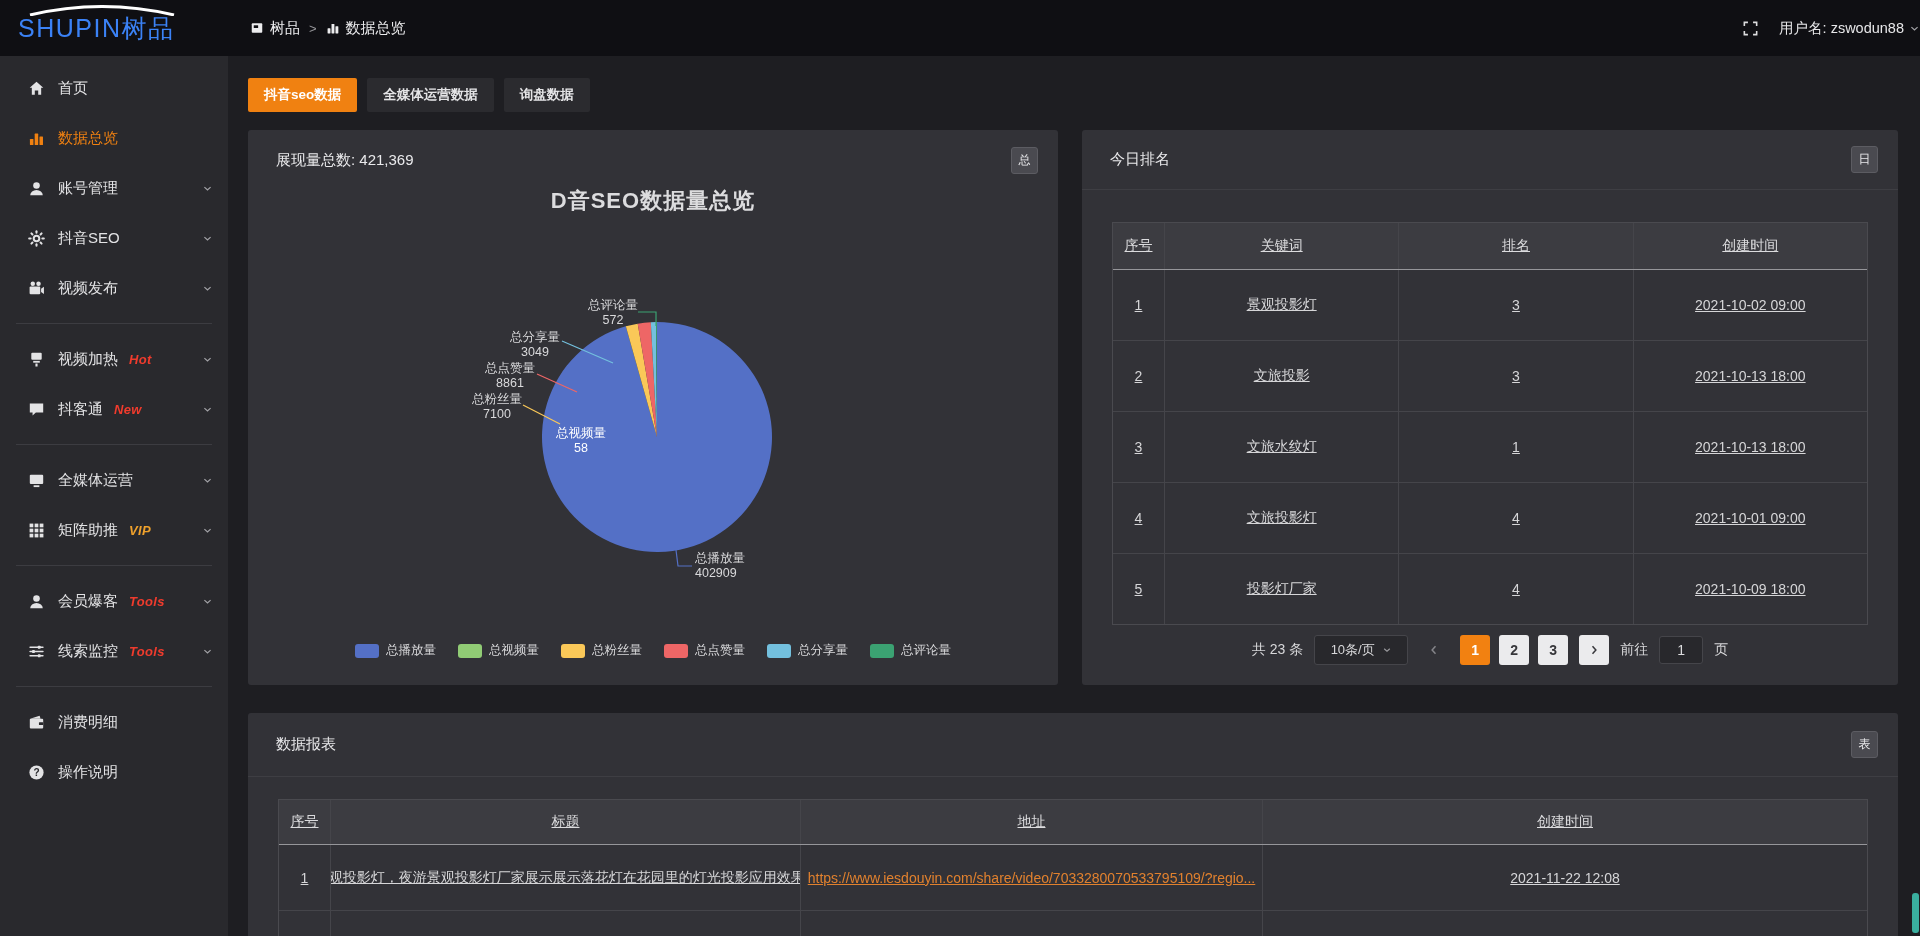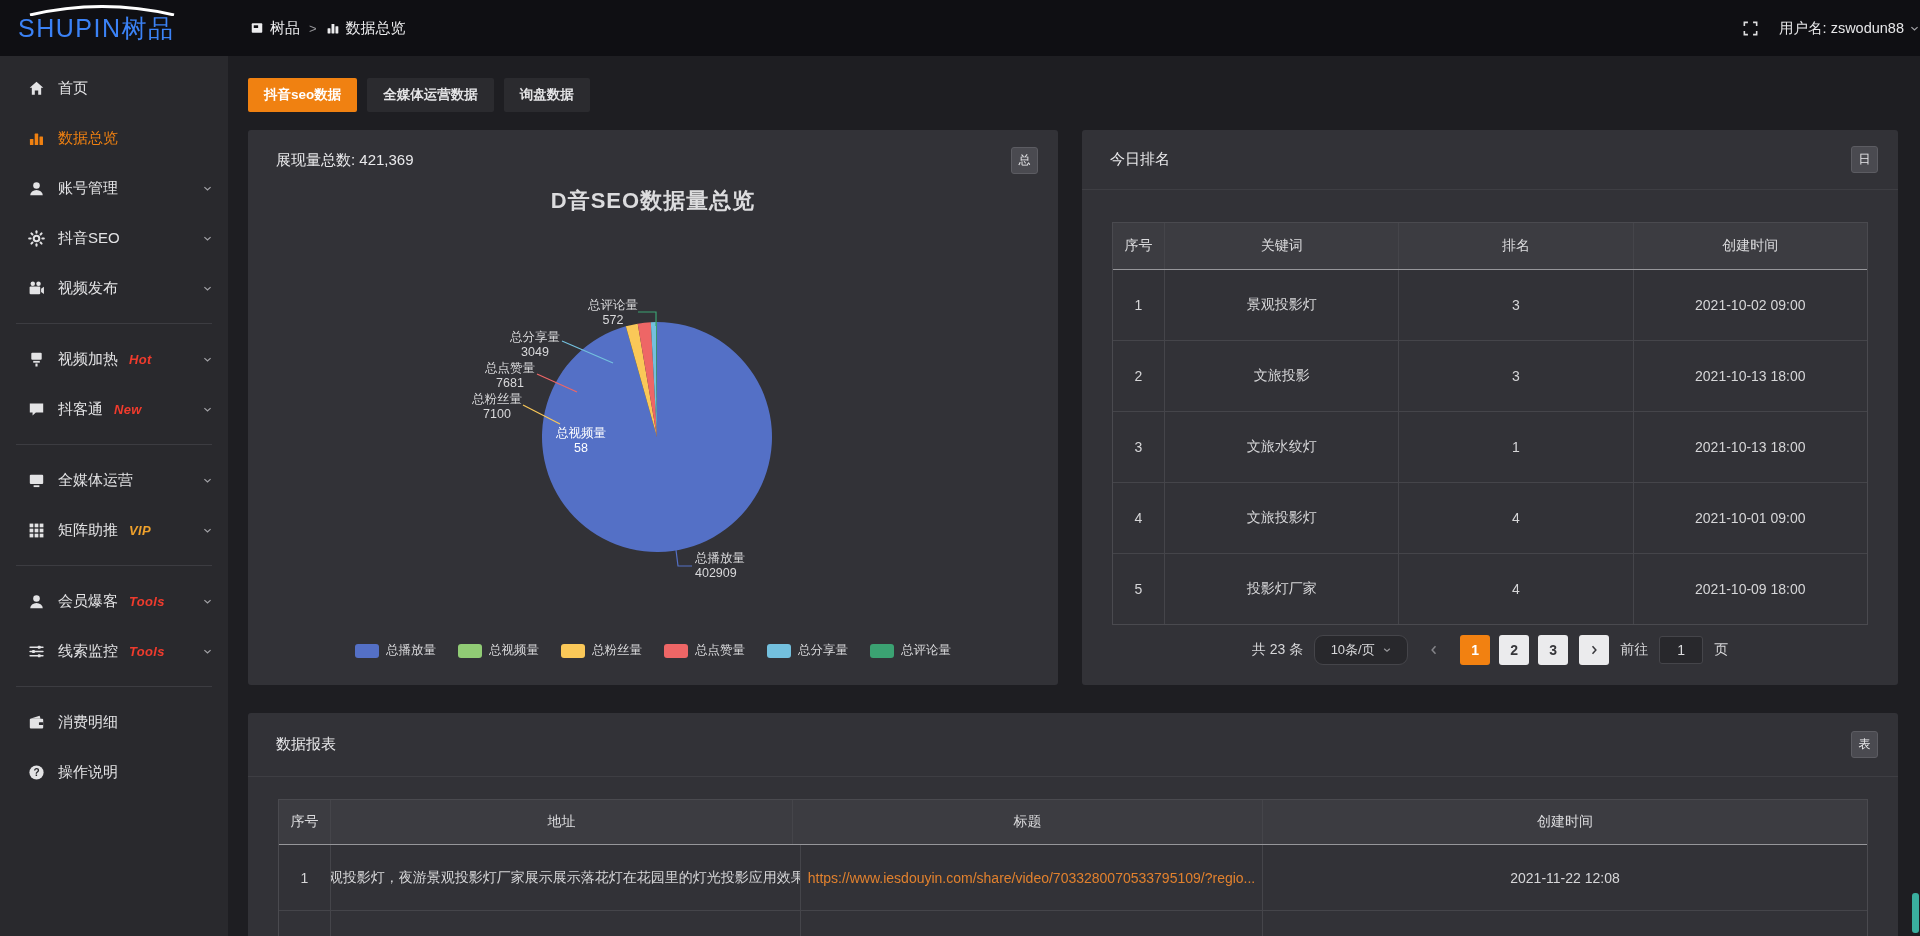--- a/index.html
+++ b/index.html
@@ -54,31 +54,31 @@
   .legend-swatch { width:24px; height:14px; border-radius:3px; }
 
   
   .ranking-panel { width:816px; height:555px; }
   .ranking-panel .panel-head { border-bottom:1px solid #3e3e43; }
   .grid-table { margin:32px 30px 0; border:1px solid #4a4a4f; }
   .g-row { display:flex; border-bottom:1px solid #45454a; }
   .g-row:last-child { border-bottom:none; }
   .g-head { background:#3c3c41; border-bottom:1px solid #96969a; }
   .g-cell { display:flex; align-items:center; justify-content:center; font-size:14px; color:#d6d6d8;
-    border-right:1px solid #45454a; min-width:0; padding:0 10px; }
+    border-right:1px solid #45454a; min-width:0; padding:0 10px;text-decoration:underline; }
   .g-cell:last-child { border-right:none; }
   .g-head .g-cell { color:#dcdcde; }
   .rk .g-cell { flex:1; }
   .rk .g-cell.c0 { flex:none; width:52px; }
   .rk .g-head .g-cell { height:46px; }
   .rk .g-body .g-cell { height:70px; }
 
   .pager { position:absolute; bottom:20px; left:0; width:100%; display:flex; align-items:center;
     justify-content:center; gap:11px; font-size:14px; color:#d8d8da; }
-  .psize { width:94px; height:30px; background:#28282c; border:1px solid #45454a; border-radius:9px;
+  .psize { width:94px; height:30px; background:#28282c; border:1px solid #45454a; border-radius:3px;
     display:flex; align-items:center; justify-content:center; gap:7px; font-size:13px; cursor:pointer; }
   .pb { width:30px; height:30px; border-radius:3px; display:flex; align-items:center; justify-content:center;
     font-size:14px; cursor:pointer; }
   .pb-light { background:#ebebed; color:#36363a; font-weight:bold; }
   .pb-active { background:#f28111; color:#fff; font-weight:bold; }
   .pb-prev { color:#85858a; }
   .goto-input { width:44px; height:28px; background:#28282c; border:1px solid #45454a; border-radius:3px;
     color:#dcdcde; text-align:center; font-size:14px; font-family:inherit; }
 
   
@@ -351,21 +351,21 @@
           <div class="pie-label" style="right: 420px; top: 168px;">
             <div>总评论量</div>
             <div>572</div>
           </div>
           <div class="pie-label" style="right: 498px; top: 200px;">
             <div>总分享量</div>
             <div>3049</div>
           </div>
           <div class="pie-label" style="right: 523px; top: 231px;">
             <div>总点赞量</div>
-            <div>7681</div>
+            <div>8861</div>
           </div>
           <div class="pie-label" style="right: 536px; top: 262px;">
             <div>总粉丝量</div>
             <div>7100</div>
           </div>
           <div class="pie-label" style="left: 301px; top: 296px; width: 64px; color: rgb(255, 255, 255);">
             <div>总视频量</div>
             <div>58</div>
           </div>
           <div class="pie-label" style="left: 447px; top: 421px; text-align: left;">
@@ -477,22 +477,22 @@
   </div>
 
   <section class="panel report-panel">
     <div class="panel-head">
       <span>数据报表</span>
       <span class="corner-btn">表</span>
     </div>
     <div class="grid-table rp rp-table" id="rp-table">
         <div class="g-row g-head">
           <div class="g-cell c0">序号</div>
+          <div class="g-cell c1">标题</div>
           <div class="g-cell c2">地址</div>
-          <div class="g-cell c1">标题</div>
           <div class="g-cell c3">创建时间</div>
         </div>
         <div class="g-body">
           <div class="g-row">
             <div class="g-cell c0">1</div>
             <div class="g-cell c1">景观投影灯，夜游景观投影灯厂家展示展示落花灯在花园里的灯光投影应用效果 #</div>
             <div class="g-cell c2 link-cell">https://www.iesdouyin.com/share/video/7033280070533795109/?regio...</div>
             <div class="g-cell c3">2021-11-22 12:08</div>
           </div>
           <div class="g-row">

